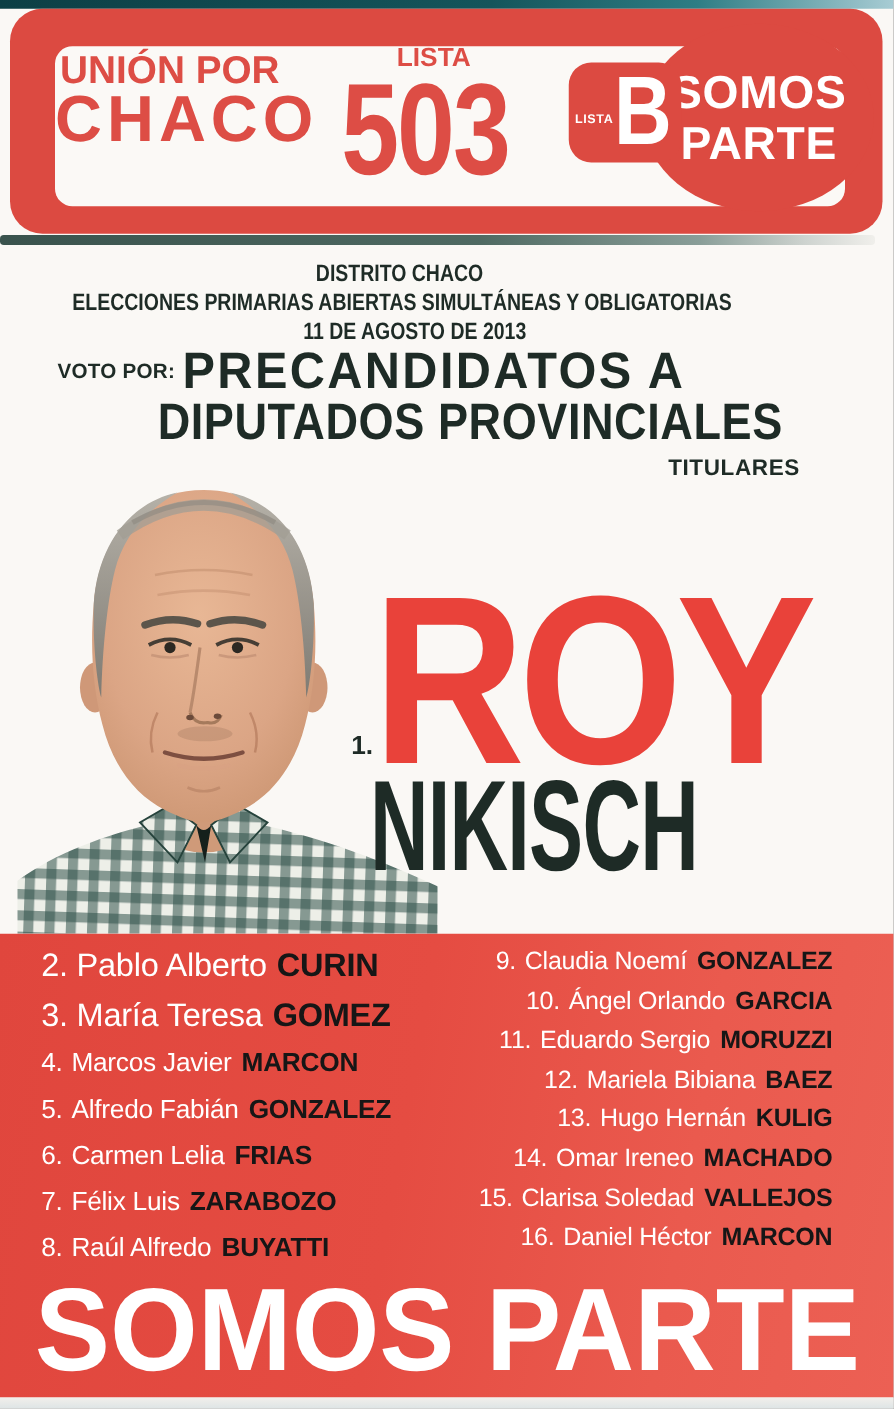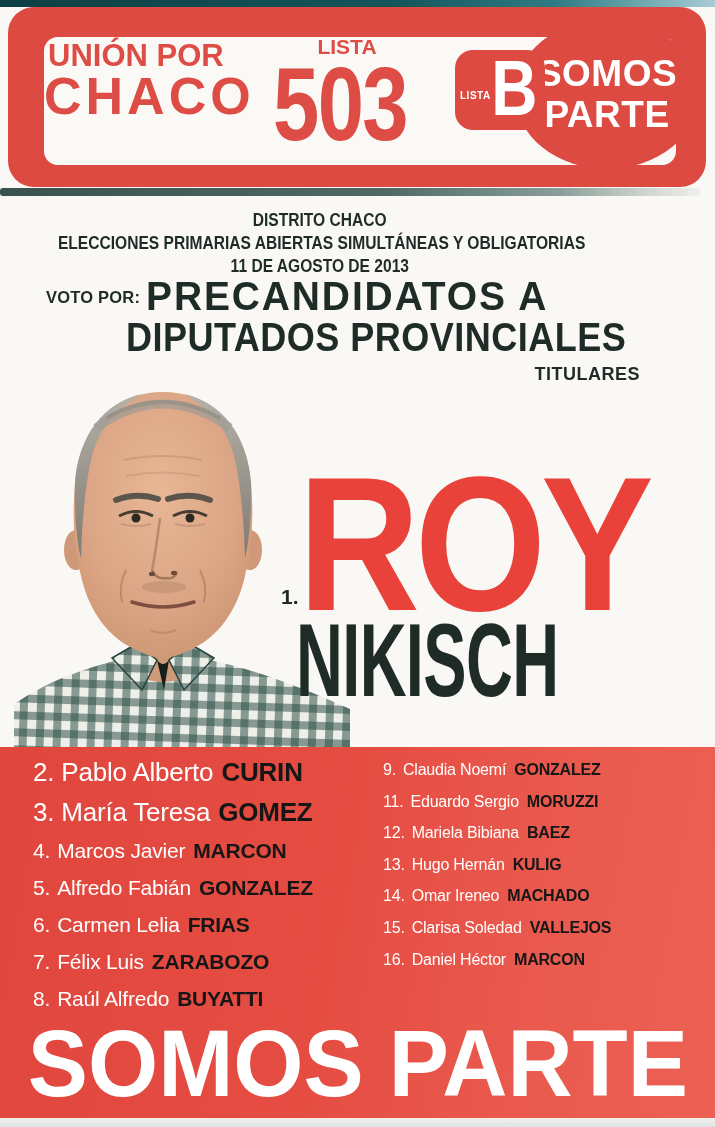--- a/index.html
+++ b/index.html
@@ -41,21 +41,21 @@
     transform:scaleX(.82);transform-origin:right top;line-height:80px;}
   .b-lista{position:absolute;left:5px;top:40px;font-size:10px;font-weight:700;color:#fff;
     letter-spacing:.5px;}
   
   .info-line{position:absolute;left:0;width:640px;text-align:center;
     color:var(--ink,#1e2b26);white-space:nowrap;}
   .info-line > span{display:inline-block;transform:scaleX(.82);transform-origin:center top;
     font-weight:700;font-size:19px;line-height:1.1;}
   .il-district{top:210px;}
   .il-election{top:233px;}
-  .il-date{top:256px;}
+  .il-date{top:256px;padding-left:12px;}
   .vote-label{position:absolute;left:46px;top:288px;font-size:16.5px;font-weight:700;
     color:var(--ink,#1e2b26);letter-spacing:.2px;}
   .office-1{position:absolute;left:146px;top:276px;font-size:41px;font-weight:700;
     color:var(--ink,#1e2b26);letter-spacing:2px;line-height:1;transform:scaleX(.95);
     transform-origin:left top;white-space:nowrap;}
   .office-2{position:absolute;left:0;top:317px;width:676px;text-align:center;white-space:nowrap;margin-left:38px;}
   .office-2 > span{display:inline-block;font-size:41px;font-weight:700;color:var(--ink,#1e2b26);
     transform:scaleX(.88);transform-origin:center top;line-height:1;letter-spacing:.5px;}
   .category{position:absolute;left:0;top:364px;width:640px;text-align:right;
     font-size:18px;font-weight:700;color:var(--ink,#1e2b26);letter-spacing:.5px;}
@@ -70,21 +70,21 @@
     color:var(--ink,#1e2b26);line-height:1;letter-spacing:-1px;
     transform:scaleX(.63);transform-origin:left top;white-space:nowrap;}
   
   .band{position:absolute;left:0;top:747px;width:715px;height:371px;
     background:linear-gradient(100deg,var(--band-left,#e0463d) 0%,#e54c42 45%,#ea5a4e 75%,var(--band-right,#ec6054) 100%);}
   .col{position:absolute;top:0;}
   .col-left{left:33px;padding-top:5px;}
   .col-right{left:383px;padding-top:7px;}
   .cand-row{white-space:nowrap;line-height:37px;font-size:21px;letter-spacing:-.2px;}
   .col-left .cand-row:nth-child(-n+2){line-height:40px;font-size:26px;}
-  .col-right .cand-row{line-height:31.6px;font-size:16px;}
+  .col-right .cand-row{line-height:31.6px;font-size:20px;text-align:right;}
   .cand-num,.cand-given{color:#fff;}
   .cand-num{margin-right:7px;}
   .cand-given{margin-right:8px;}
   .cand-surname{color:#161616;font-weight:700;}
   .footer-slogan{position:absolute;left:0;top:1017px;width:715px;text-align:center;white-space:nowrap;}
   .footer-slogan > span{display:inline-block;font-size:94px;font-weight:700;color:#fff;
     line-height:1;transform:scaleX(.96);transform-origin:center top;letter-spacing:0;}
 </style>
 </head>
 <body>
@@ -194,20 +194,21 @@
         <div class="cand-row"><span class="cand-num">2.</span><span class="cand-given">Pablo Alberto</span><span class="cand-surname">CURIN</span></div>
         <div class="cand-row"><span class="cand-num">3.</span><span class="cand-given">María Teresa</span><span class="cand-surname">GOMEZ</span></div>
         <div class="cand-row"><span class="cand-num">4.</span><span class="cand-given">Marcos Javier</span><span class="cand-surname">MARCON</span></div>
         <div class="cand-row"><span class="cand-num">5.</span><span class="cand-given">Alfredo Fabián</span><span class="cand-surname">GONZALEZ</span></div>
         <div class="cand-row"><span class="cand-num">6.</span><span class="cand-given">Carmen Lelia</span><span class="cand-surname">FRIAS</span></div>
         <div class="cand-row"><span class="cand-num">7.</span><span class="cand-given">Félix Luis</span><span class="cand-surname">ZARABOZO</span></div>
         <div class="cand-row"><span class="cand-num">8.</span><span class="cand-given">Raúl Alfredo</span><span class="cand-surname">BUYATTI</span></div>
       </div>
     <div class="col col-right" id="col-right">
         <div class="cand-row"><span class="cand-num">9.</span><span class="cand-given">Claudia Noemí</span><span class="cand-surname">GONZALEZ</span></div>
+        <div class="cand-row"><span class="cand-num">10.</span><span class="cand-given">Ángel Orlando</span><span class="cand-surname">GARCIA</span></div>
         <div class="cand-row"><span class="cand-num">11.</span><span class="cand-given">Eduardo Sergio</span><span class="cand-surname">MORUZZI</span></div>
         <div class="cand-row"><span class="cand-num">12.</span><span class="cand-given">Mariela Bibiana</span><span class="cand-surname">BAEZ</span></div>
         <div class="cand-row"><span class="cand-num">13.</span><span class="cand-given">Hugo Hernán</span><span class="cand-surname">KULIG</span></div>
         <div class="cand-row"><span class="cand-num">14.</span><span class="cand-given">Omar Ireneo</span><span class="cand-surname">MACHADO</span></div>
         <div class="cand-row"><span class="cand-num">15.</span><span class="cand-given">Clarisa Soledad</span><span class="cand-surname">VALLEJOS</span></div>
         <div class="cand-row"><span class="cand-num">16.</span><span class="cand-given">Daniel Héctor</span><span class="cand-surname">MARCON</span></div>
       </div>
   </div>
   <div class="footer-slogan">
     <span>SOMOS PARTE</span>

